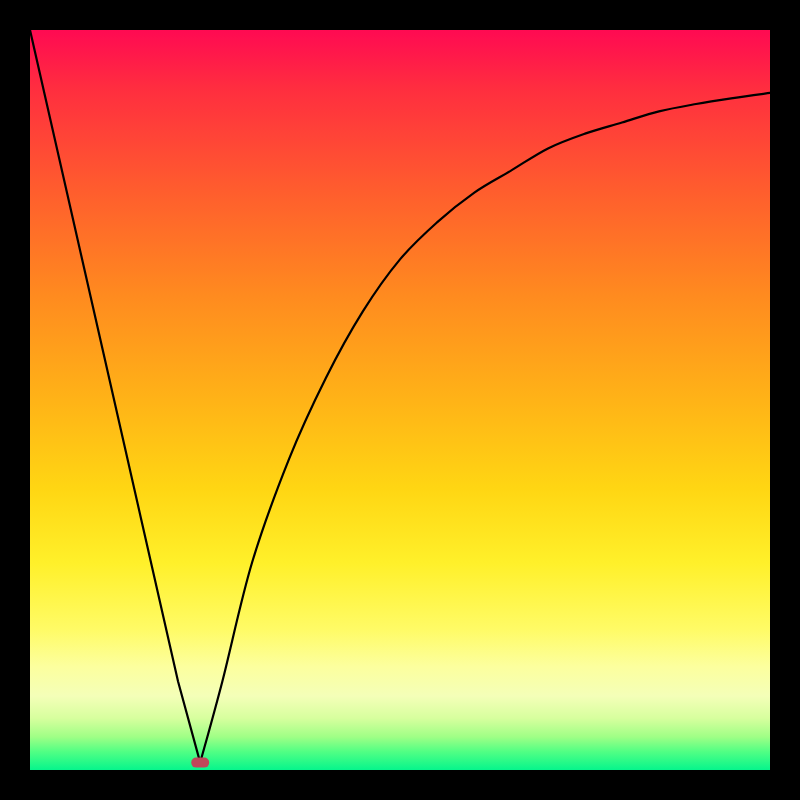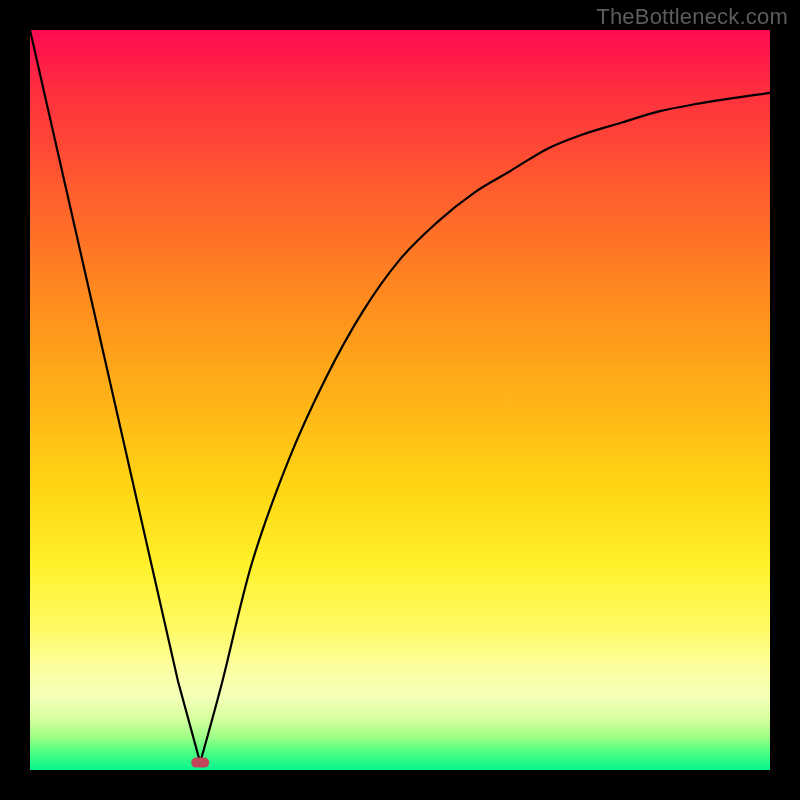--- a/index.html
+++ b/index.html
@@ -68,21 +68,20 @@
   .marker {
     fill: #c0475a;
     stroke: none;
   }
 </style>
 </head>
 <body>
 
 <div class="frame">
 
-  <div class="watermark">TheBottleneck.com</div>
 
   <div class="plot">
     <svg class="curve-svg" viewBox="0 0 740 740" preserveAspectRatio="none">
       <path class="curve-path" id="left-path" d="M0.00 0.00 L37.00 162.80 L74.00 325.60 L111.00 488.40 L148.00 651.20 L170.20 732.60"></path>
       <path class="curve-path" id="right-path" d="M170.20 732.60 C173.90 719.03,183.77 684.50,192.40 651.20 C201.03 617.90,210.90 569.80,222.00 532.80 C233.10 495.80,246.67 460.03,259.00 429.20 C271.33 398.37,283.67 372.47,296.00 347.80 C308.33 323.13,320.67 300.93,333.00 281.20 C345.33 261.47,357.67 244.20,370.00 229.40 C382.33 214.60,394.67 203.50,407.00 192.40 C419.33 181.30,431.67 171.43,444.00 162.80 C456.33 154.17,468.67 148.00,481.00 140.60 C493.33 133.20,505.67 124.57,518.00 118.40 C530.33 112.23,542.67 107.92,555.00 103.60 C567.33 99.28,579.67 96.20,592.00 92.50 C604.33 88.80,616.67 84.48,629.00 81.40 C641.33 78.32,653.67 76.22,666.00 74.00 C678.33 71.78,690.67 69.93,703.00 68.08 C715.33 66.23,733.83 63.76,740.00 62.90"></path>
       <rect id="marker-rect" class="marker" rx="5" ry="5" x="161.20" y="727.60" width="18" height="10"></rect>
     </svg>
   </div>
 
 </div>

